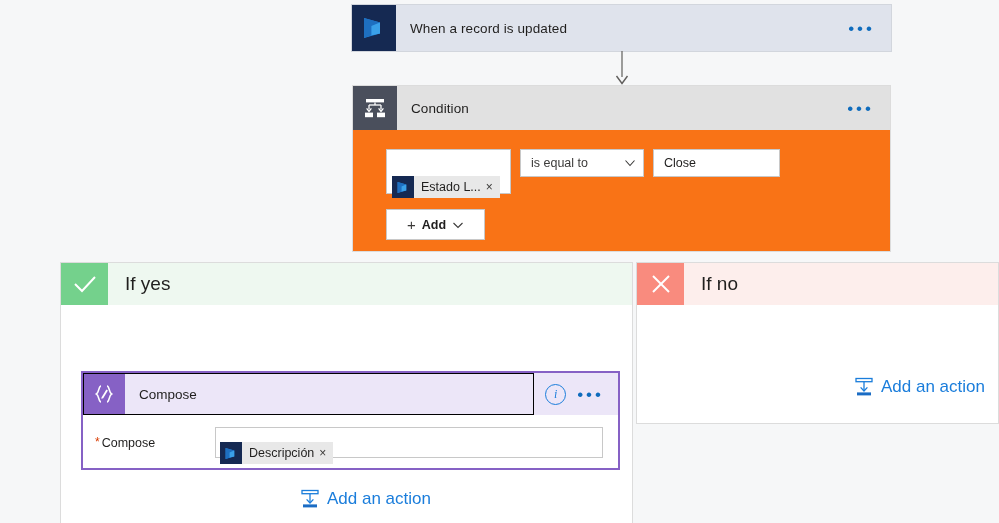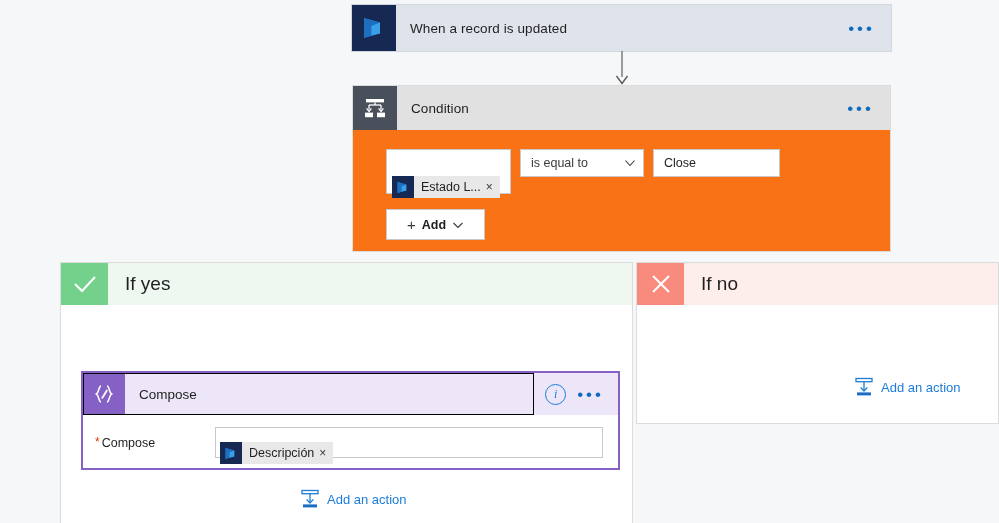--- a/index.html
+++ b/index.html
@@ -344,21 +344,21 @@
     padding: 0 4px;
   }
 
   
   .add-action {
     position: absolute;
     display: flex;
     align-items: center;
     gap: 8px;
     color: #0f6cbd;
-    font-size: 13px;
+    font-size: 17px;
     cursor: pointer;
   }
   #add-action-yes { left: 240px; top: 184px; }
   #add-action-no  { left: 218px; top: 72px; }
   .add-action-label { color: #1a7ddb; }
 </style>
 </head>
 <body>
 
 <div class="canvas">

